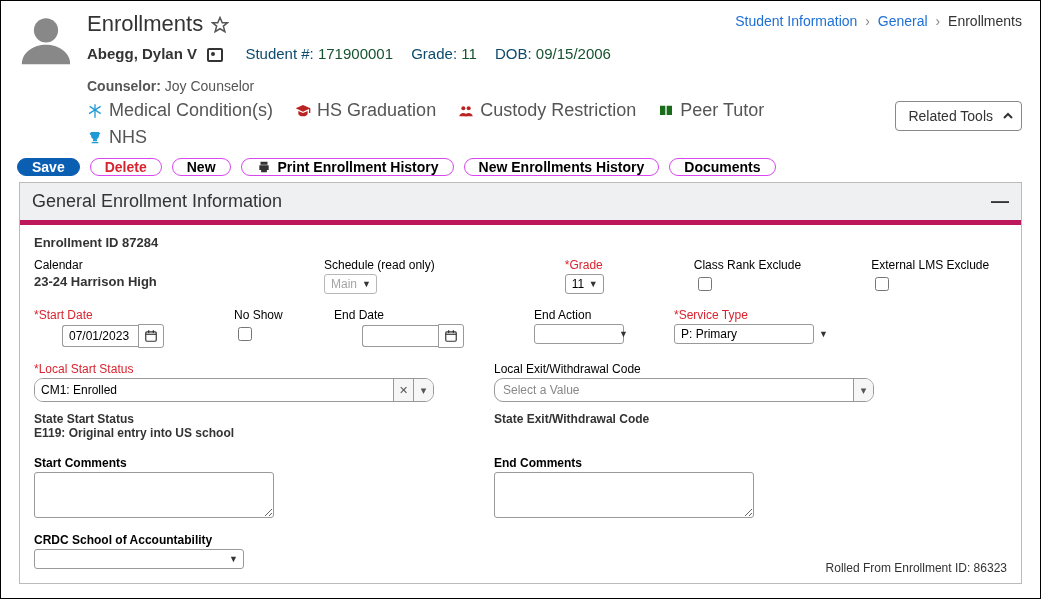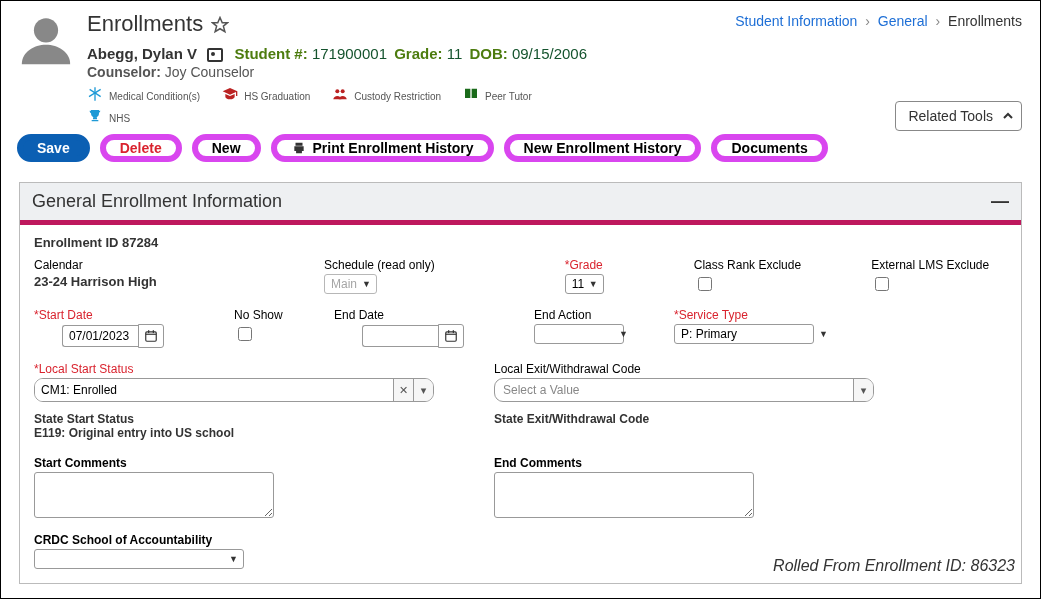--- a/index.html
+++ b/index.html
@@ -12,32 +12,32 @@
   .page-title { font-size:22px; font-weight:400; color:#333; margin:0 8px 2px 0; }
   .star-icon { width:18px; height:18px; stroke:#555; fill:none; stroke-width:2; }
   .breadcrumb { position:absolute; top:12px; right:18px; font-size:14px; }
   .breadcrumb a { color:#1e6fd6; text-decoration:none; }
   .breadcrumb .sep { color:#888; margin:0 4px; }
   .breadcrumb .current { color:#333; }
   .student-line { margin-top:6px; font-size:15px; }
   .student-name { font-weight:700; }
   .id-icon { display:inline-block; width:16px; height:14px; border:2px solid #333; border-radius:2px; vertical-align:middle; margin:0 4px 0 6px; position:relative; }
   .id-icon::before { content:""; position:absolute; left:2px; top:2px; width:4px; height:4px; border-radius:50%; background:#333; }
-  .meta-label { color:#4d7c0f; font-weight:700; margin-left:3px; }
+  .meta-label { color:#0c4a6e; font-weight:400; margin-left:14px; }
   .meta-val { color:#14532d; }
-  .counselor-line { color:#555; font-size:14px; margin-top:2px; }
+  .counselor-line { color:#555; font-size:14px; margin-top:16px; }
   .counselor-line b { font-weight:700; }
   .flags { margin-top:6px; display:flex; gap:22px; flex-wrap:wrap; align-items:center; }
-  .flag { color:#555; font-size:10px; display:flex; align-items:flex-end; gap:6px; }
+  .flag { color:#555; font-size:18px; display:flex; align-items:center; gap:6px; }
   .flag svg { width:16px; height:16px; }
   .flags-2 { margin-top:6px; }
   .related-tools { position:absolute; right:18px; top:100px; border:1px solid #888; border-radius:4px; padding:6px 28px 6px 12px; font-size:14px; background:#fff; }
   .related-tools .chev { position:absolute; right:8px; top:9px; width:10px; height:10px; }
   .action-bar { display:flex; gap:10px; padding:10px 16px; align-items:center; }
-  .btn { border:6px solid #d946ef; border-radius:16px; padding:0 14px; font-size:14px; background:#fff; font-weight:700; display:flex; align-items:center; gap:6px; cursor:pointer; }
+  .btn { border:1px solid #d946ef; border-radius:16px; padding:0 14px; font-size:14px; background:#fff; font-weight:700; display:flex; align-items:center; gap:6px; cursor:pointer; }
   .btn-primary { background:#0b5fb3; color:#fff; border-color:#0b5fb3; }
   .btn-danger-text { color:#d9232e; }
   .content-area { position:absolute; left:12px; right:12px; top:180px; bottom:12px; overflow-y:scroll; background:#fff; border-top:1px solid transparent; }
   .panel { border:1px solid #bbb; margin:0 6px 10px 6px; }
   .panel-header { background:#eef0f2; border-bottom:5px solid #be185d; padding:8px 12px; display:flex; align-items:center; justify-content:space-between; }
   .panel-header h2 { margin:0; font-size:18px; font-weight:400; color:#333; }
   .collapse-icon { font-size:18px; font-weight:700; color:#333; cursor:pointer; }
   .panel-body { padding:10px 14px 14px 14px; position:relative; }
   .enroll-id { font-weight:700; font-size:13px; margin-bottom:8px; }
   .lbl { font-size:12px; color:#000; display:block; margin-bottom:2px; }
@@ -51,21 +51,21 @@
   .sel-wrap::after { content:"▼"; font-size:9px; color:#333; position:absolute; right:6px; top:50%; transform:translateY(-50%); pointer-events:none; }
   .chk { width:14px; height:14px; }
   .combo { display:flex; border:1px solid #999; border-radius:9px; overflow:hidden; }
   .combo input { flex:1; border:none; padding:4px 6px; font-size:12px; }
   .combo .clear, .combo .dd { border-left:1px solid #999; width:20px; display:flex; align-items:center; justify-content:center; font-size:11px; color:#555; cursor:pointer; background:#f6f6f6; }
   .combo.select .placeholder { flex:1; color:#888; padding:4px 8px; font-size:12px; }
   .state-status { font-size:12px; margin-top:4px; }
   .state-status b { font-weight:700; }
   .ta { width:240px; height:46px; resize:both; border:1px solid #999; border-radius:3px; font-size:12px; padding:4px; }
   .ta2 { width:260px; }
-  .rolled { position:absolute; right:6px; bottom:8px; font-style:italic; font-size:16px; }
+  .rolled { position:absolute; right:14px; bottom:8px; font-size:12px; }
   
   .content-area::-webkit-scrollbar { width:14px; }
   .content-area::-webkit-scrollbar-thumb { background:#bdbdbd; border-radius:6px; }
   .content-area::-webkit-scrollbar-track { background:#f1f1f1; }
 </style>
 </head>
 <body>
 
 <div class="frame">
 
@@ -157,21 +157,21 @@
   <div class="action-bar">
     <button class="btn btn-primary">Save</button>
     <button class="btn btn-danger-text">Delete</button>
     <button class="btn">New</button>
     <button class="btn">
       <svg width="16" height="14" viewBox="0 0 24 24" fill="#333">
           <path d="M6 3h12v5H6zM4 9h16v8h-3v4H7v-4H4zM9 15h6v4H9z"></path>
         </svg>
       <span>Print Enrollment History</span>
     </button>
-    <button class="btn">New Enrollment History</button>
+    <button class="btn">New Enrollments History</button>
     <button class="btn">Documents</button>
   </div>
 
   <div class="content-area">
     <div class="panel">
       <div class="panel-header">
         <h2>General Enrollment Information</h2>
         <span class="collapse-icon">—</span>
       </div>
       <div class="panel-body">

